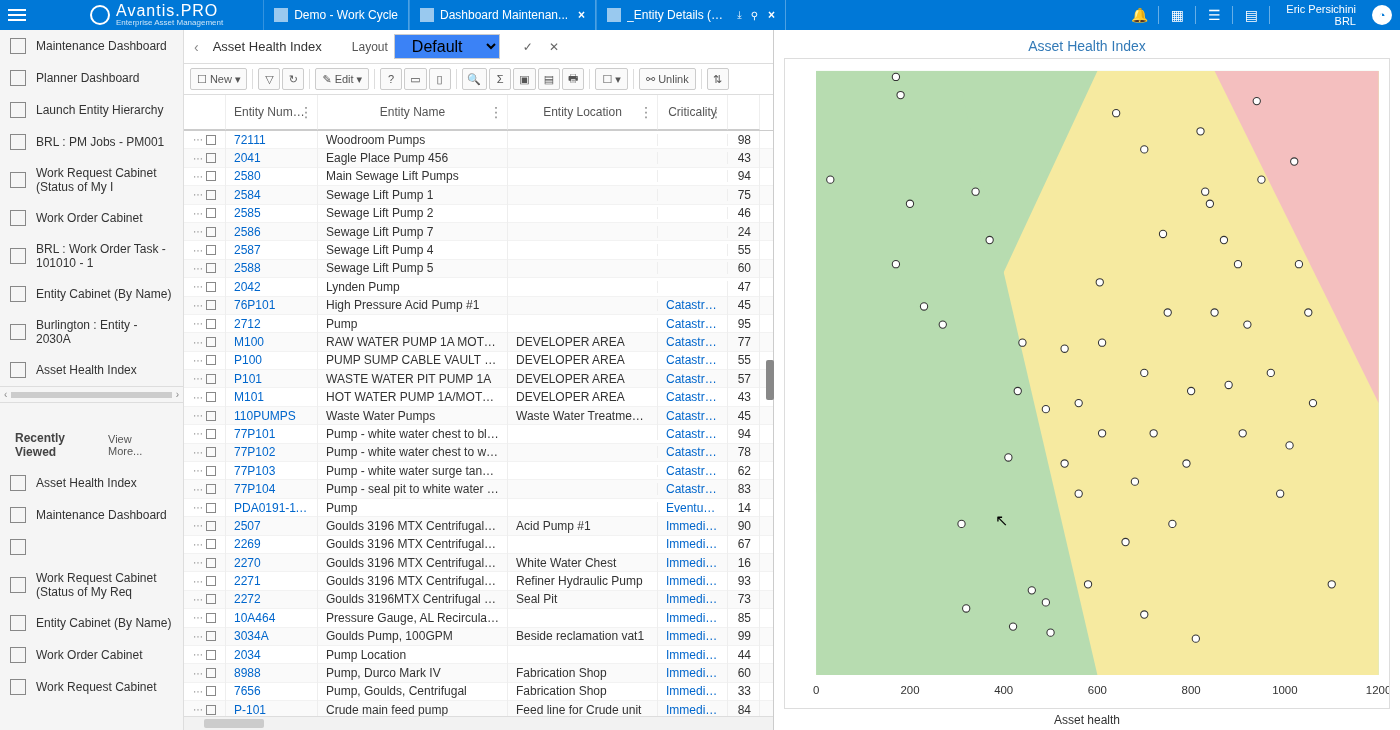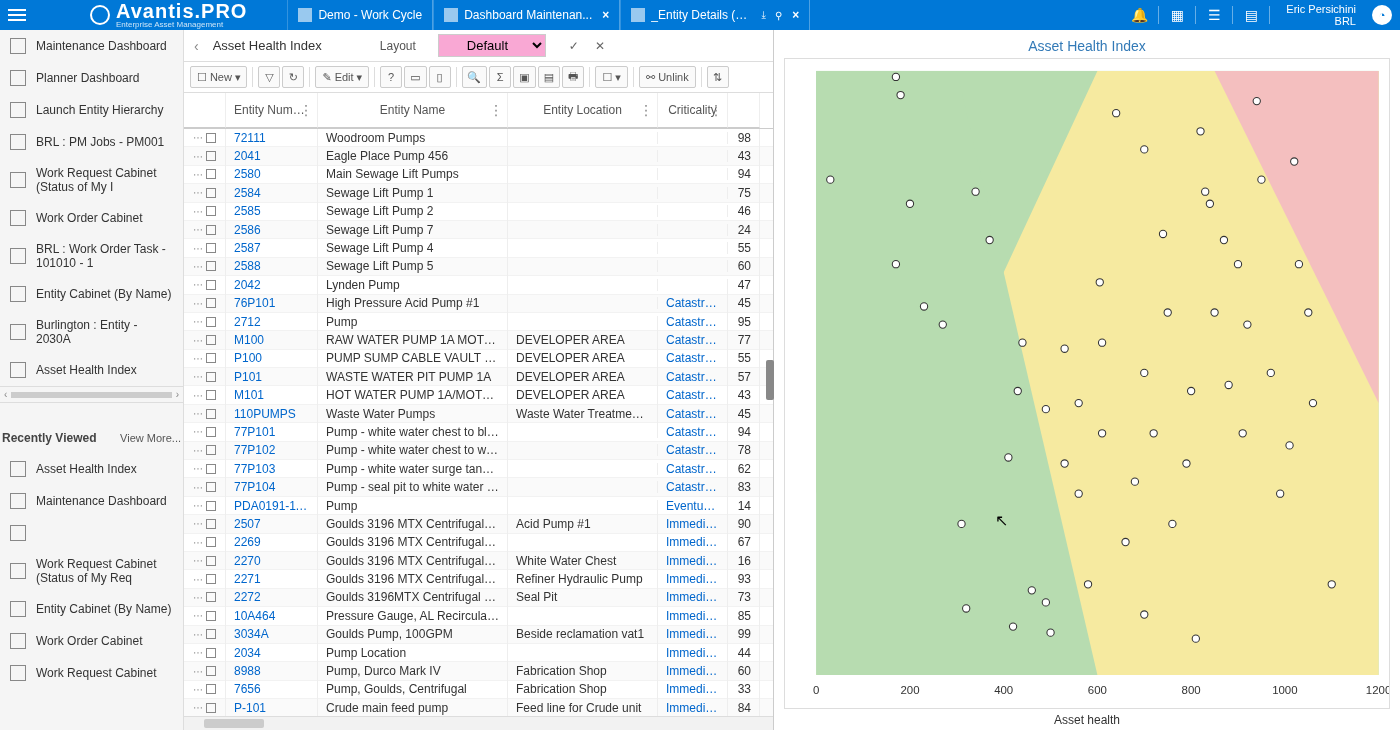--- a/index.html
+++ b/index.html
@@ -4,48 +4,48 @@
 <style>
   *{box-sizing:border-box;margin:0;padding:0;font-family:"Segoe UI",Arial,sans-serif}
   body{width:1400px;height:730px;overflow:hidden;background:#fff;font-size:12px;color:#333}
   
   .topbar{height:30px;background:#0078d7;color:#fff;display:flex;align-items:center;padding:0 8px}
   .menu-icon{width:22px;height:22px;display:flex;flex-direction:column;justify-content:center;gap:3px;margin-right:60px;cursor:pointer}
   .menu-icon span{height:2px;background:#fff;width:18px}
   .brand{display:flex;align-items:center;gap:6px;margin-right:20px}
   .brand-gear{width:20px;height:20px;border:2px solid #fff;border-radius:50%;position:relative}
   .brand-text{display:flex;flex-direction:column;line-height:1}
-  .brand-name{font-size:20px;font-weight:700;letter-spacing:1px}
+  .brand-name{font-size:16px;font-weight:400;letter-spacing:1px}
   .brand-sub{font-size:8px;opacity:.8}
   .tabs{display:flex;align-items:stretch;height:100%;margin-left:20px}
   .tab{display:flex;align-items:center;gap:6px;padding:0 10px;border-right:1px solid rgba(255,255,255,.3);border-left:1px solid rgba(255,255,255,.2);cursor:pointer;font-size:12px;max-width:190px;white-space:nowrap}
   .tab .tab-icon{width:14px;height:14px;background:rgba(255,255,255,.6);display:inline-block;flex-shrink:0}
   .tab .close-x{margin-left:4px;font-weight:bold}
   .tab .mini-icon{font-size:10px;margin-left:3px}
   .tab-lbl{overflow:hidden;text-overflow:ellipsis}
   .top-right{margin-left:auto;display:flex;align-items:center;gap:10px}
   .tr-icon{width:16px;height:16px;display:inline-flex;align-items:center;justify-content:center;color:#fff;cursor:pointer;font-size:14px}
   .tr-sep{width:1px;height:18px;background:rgba(255,255,255,.4)}
   .user-block{display:flex;flex-direction:column;align-items:flex-end;line-height:1.1;font-size:11px;margin-left:6px}
   .avatar{width:20px;height:20px;border-radius:50%;background:#fff;color:#0078d7;display:flex;align-items:center;justify-content:center;font-size:11px;margin-left:6px}
   
   .main{display:flex;height:700px}
   .leftnav{width:184px;background:#f5f5f5;border-right:1px solid #ddd;display:flex;flex-direction:column}
   .nav-item{display:flex;align-items:center;gap:10px;padding:8px 10px;cursor:pointer;font-size:12px;color:#333}
   .nav-icon{width:16px;height:16px;border:1px solid #888;display:inline-block;flex-shrink:0}
   .nav-scroll{display:flex;align-items:center;padding:2px 4px;border-top:1px solid #ddd;border-bottom:1px solid #ddd;color:#888;justify-content:space-between;font-size:10px}
-  .section-hdr{display:flex;justify-content:space-between;align-items:center;padding:8px 2px;font-weight:600;font-size:12px;color:#444}
+  .section-hdr{display:flex;justify-content:space-between;align-items:center;padding:8px 15px;font-weight:600;font-size:12px;color:#444}
   .view-more{font-weight:400;font-size:11px;color:#555;cursor:pointer}
   
   .tablepane{width:590px;border-right:1px solid #ccc;display:flex;flex-direction:column;background:#fff;position:relative}
   .pane-head{display:flex;align-items:center;padding:4px 6px;border-bottom:1px solid #ddd;gap:10px}
   .back-arrow{font-size:14px;color:#888;cursor:pointer;padding:0 4px}
   .pane-title{font-size:13px;color:#333;font-weight:500}
-  .layout-sel{margin-left:48px;display:flex;align-items:center;gap:22px;font-size:12px;color:#555}
-  .layout-sel select{border:1px solid #ccc;padding:2px 20px 2px 24px;font-size:13px;background:#f9a8d4}
+  .layout-sel{margin-left:20px;display:flex;align-items:center;gap:6px;font-size:12px;color:#555}
+  .layout-sel select{border:1px solid #ccc;padding:2px 20px 2px 13px;font-size:16px;background:#3b82f6}
   .chk-x{margin-left:8px;display:flex;gap:6px;color:#666}
   .chk-x span{cursor:pointer;padding:2px 4px;border:1px solid transparent}
   .toolbar{display:flex;align-items:center;padding:4px 6px;border-bottom:1px solid #ddd;gap:2px;flex-wrap:nowrap}
   .tbtn{height:22px;min-width:22px;display:inline-flex;align-items:center;justify-content:center;border:1px solid #ccc;background:#fafafa;border-radius:2px;cursor:pointer;font-size:11px;padding:0 5px;color:#555}
   .tbtn.wide{padding:0 6px;gap:3px}
   .tsep{width:1px;height:20px;background:#ddd;margin:0 3px}
   
   .grid{flex:1;overflow:auto;position:relative}
   .ghead{display:flex;border-bottom:1px solid #ccc;background:#fff;position:sticky;top:0;z-index:2}
   .gcell{border-right:1px solid #eee;padding:6px 8px;font-size:12px;overflow:hidden;white-space:nowrap;text-overflow:ellipsis}

